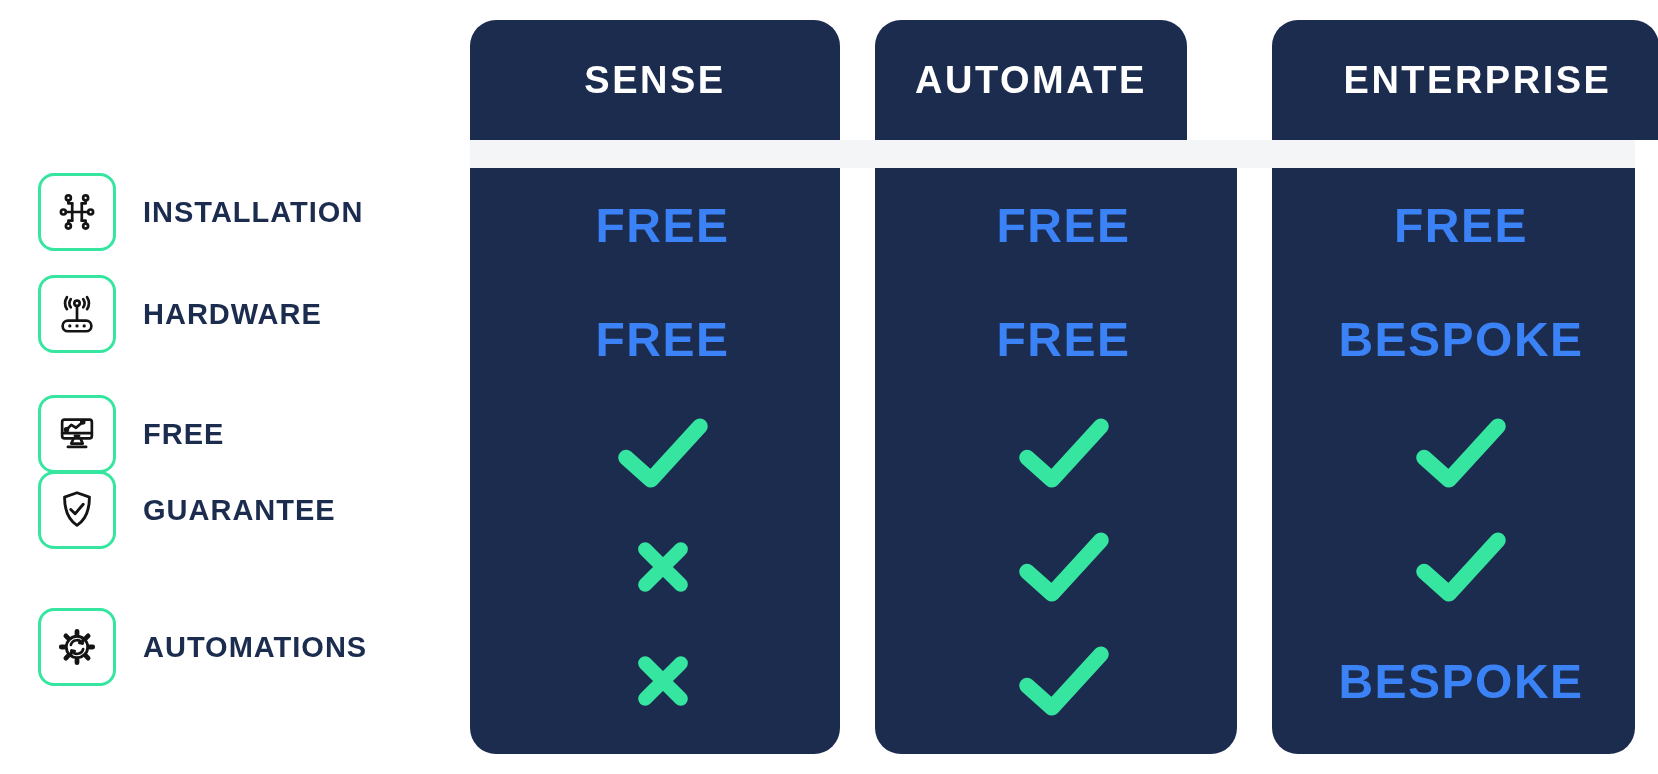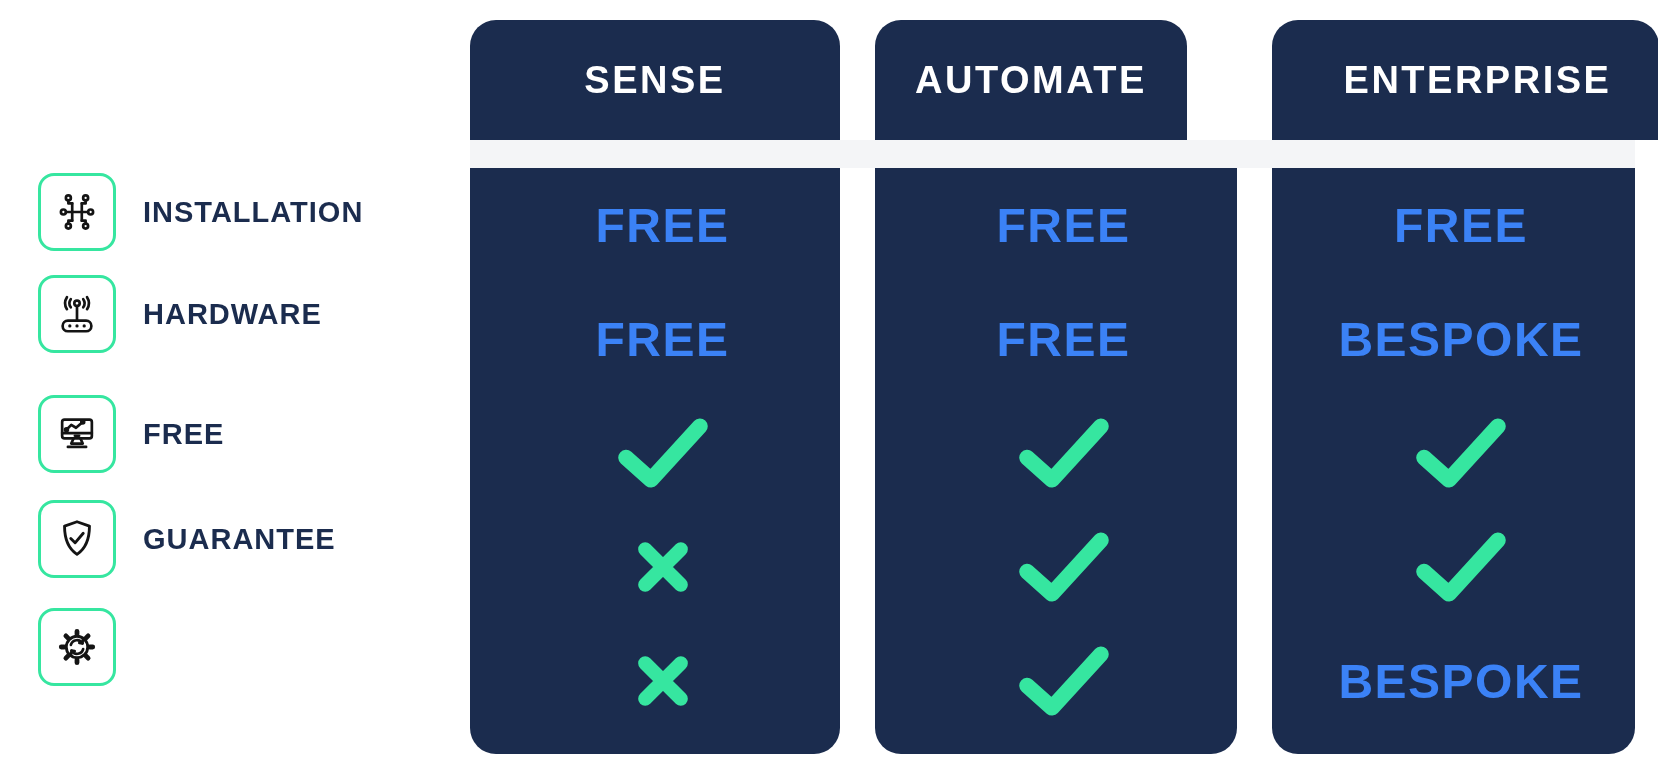--- a/index.html
+++ b/index.html
@@ -104,21 +104,21 @@
               <circle cx="30" cy="11.5" r="1.5"></circle>
               <path d="M20.5 28.5 L18 34 H30 L27.5 28.5"></path>
               <path d="M14.5 37.5 H33.5"></path>
             </g>
           </svg>
         </div>
         <div class="feature-text">
           <div class="feature-label">FREE</div>
         </div>
       </div>
-      <div class="feature-row" style="top: 500px;">
+      <div class="feature-row" style="top: 471px;">
         <div class="icon-box">
           <svg width="46" height="46" viewBox="0 0 48 48">
             <g fill="none" stroke="#141414" stroke-width="3" stroke-linecap="round" stroke-linejoin="round">
               <path d="M24 6 L37 10.5 C37 25 32.5 34.5 24 40 C15.5 34.5 11 25 11 10.5 Z"></path>
               <path d="M17.5 23.5 L22 28 L30.5 18"></path>
             </g>
           </svg>
         </div>
         <div class="feature-text">
           <div class="feature-label">GUARANTEE</div>
@@ -135,20 +135,23 @@
               </g>
               <g stroke-width="2.8" stroke-linecap="round">
                 <path d="M29.7 20.2 A6.6 6.6 0 0 0 17.6 21.8"></path>
                 <path d="M29.7 20.2 l0.3 -3.3 M29.7 20.2 l-3.3 -0.4"></path>
                 <path d="M18.3 27.8 A6.6 6.6 0 0 0 30.4 26.2"></path>
                 <path d="M18.3 27.8 l-0.3 3.3 M18.3 27.8 l3.3 0.4"></path>
               </g>
             </g>
           </svg>
         </div>
+        <div class="feature-text">
+          <div class="feature-label">AUTOMATIONS</div>
+        </div>
       </div>
     </div>
   <div id="columns">
       <div class="col-header" style="left: 470px; width: 370px;">
         <span>SENSE</span>
       </div>
       <div class="col-body" style="left: 470px; width: 370px;">
         <div class="cell">
           <span>FREE</span>
         </div>

